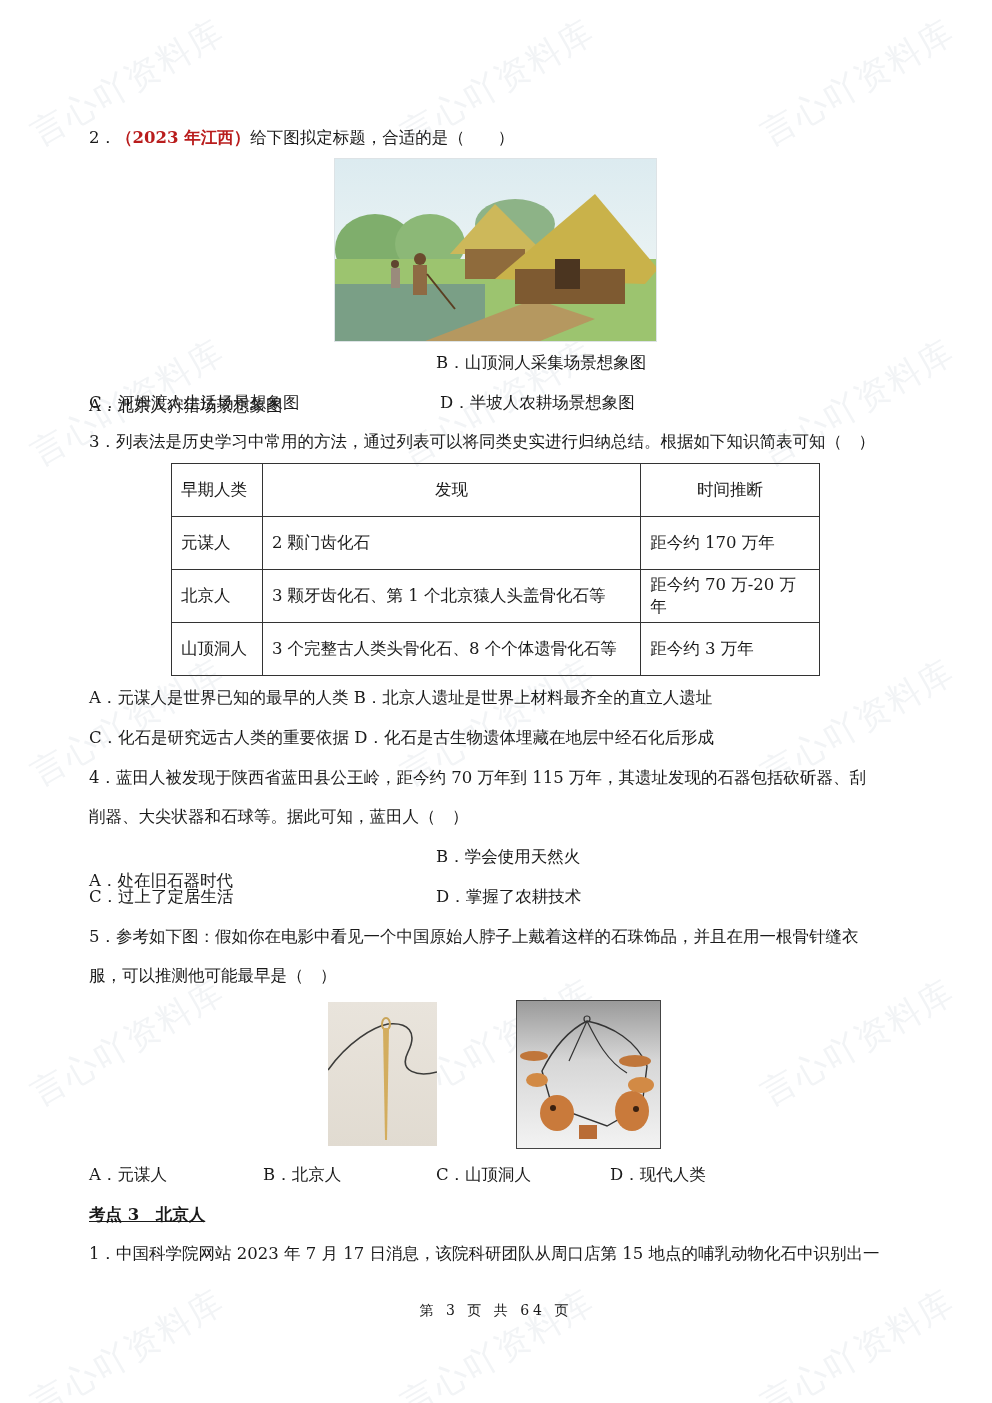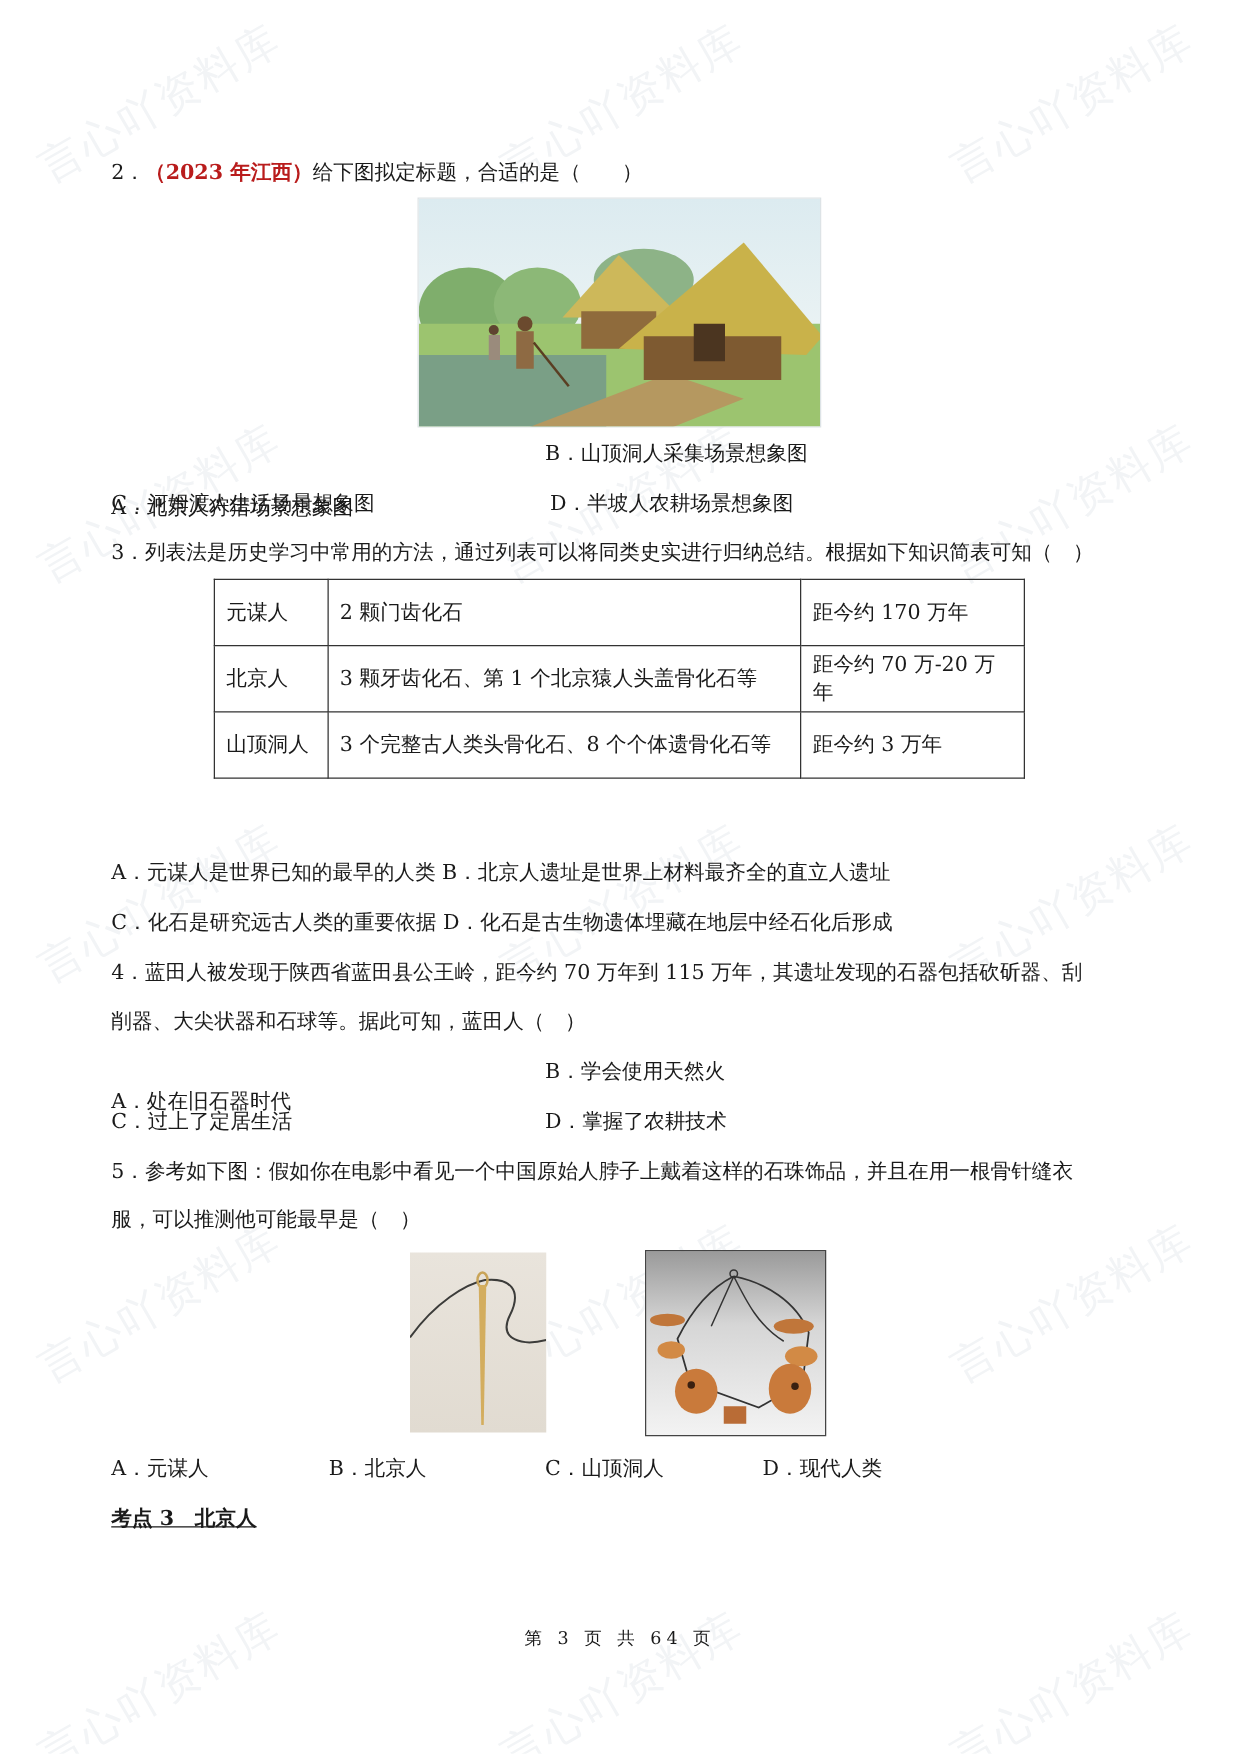--- a/index.html
+++ b/index.html
@@ -88,20 +88,25 @@
 
   <div class="line" style="top:431px;">3．列表法是历史学习中常用的方法，通过列表可以将同类史实进行归纳总结。根据如下知识简表可知（　）</div>
 
   <table class="kb">
     <colgroup>
         <col class="c1">
         <col class="c2">
         <col class="c3">
       </colgroup>
     <tbody>
+        <tr>
+      <th>早期人类</th>
+      <th class="center">发现</th>
+      <th class="center">时间推断</th>
+    </tr>
     <tr>
       <td>元谋人</td>
       <td>2 颗门齿化石</td>
       <td>距今约 170 万年</td>
     </tr>
     <tr>
       <td>北京人</td>
       <td>3 颗牙齿化石、第 1 个北京猿人头盖骨化石等</td>
       <td>距今约 70 万-20 万年</td>
     </tr>
@@ -152,16 +157,17 @@
     </svg>
   </div>
 
   <div class="opt" style="left:89px;top:1164px;">A．元谋人</div>
   <div class="opt" style="left:263px;top:1164px;">B．北京人</div>
   <div class="opt" style="left:436px;top:1164px;">C．山顶洞人</div>
   <div class="opt" style="left:610px;top:1164px;">D．现代人类</div>
 
   <div class="line heading" style="top:1204px;text-decoration:underline;">考点 3　北京人</div>
 
+  <div class="line" style="top:1243px;">1．中国科学院网站 2023 年 7 月 17 日消息，该院科研团队从周口店第 15 地点的哺乳动物化石中识别出一</div>
 
   <div class="footer">第 3 页 共 64 页</div>
 
 </div>
 
 </body></html>

